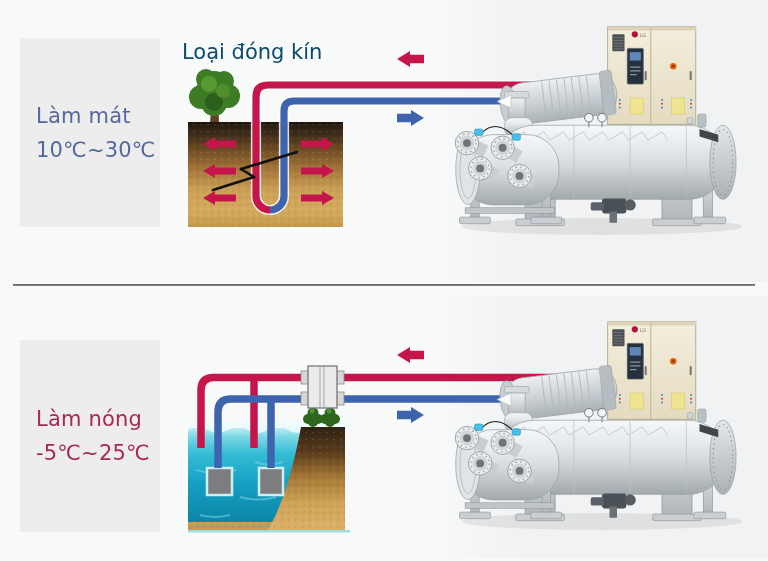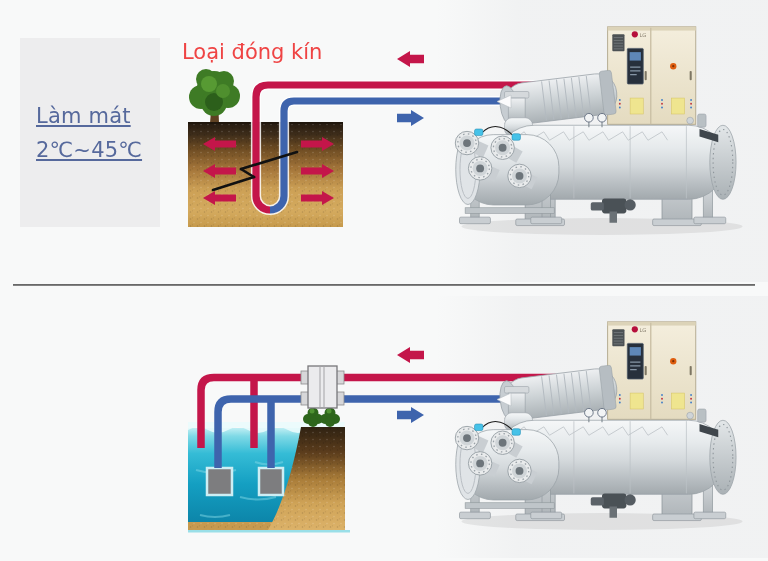--- a/index.html
+++ b/index.html
@@ -4,25 +4,25 @@
 <style>
   html,body{margin:0;padding:0;}
   body{font-family:"DejaVu Sans","Liberation Sans",sans-serif;background:#e9e9e9;}
   .page{position:relative;width:768px;height:561px;background:#f8f9f9;overflow:hidden;}
   .section{position:absolute;left:0;width:768px;}
   .section-top{top:0;height:285px;}
   .section-bottom{top:290px;height:271px;}
   .scene{position:absolute;left:0;top:0;display:block;}
   .mode-box{position:absolute;left:20px;width:140px;background:#ededee;display:flex;flex-direction:column;justify-content:center;padding-left:16px;box-sizing:border-box;}
   .mode-box .mode-name,.mode-box .mode-range{font-size:21px;line-height:34px;letter-spacing:.2px;}
-  .mode-cool{color:#56699c;text-decoration:underline;}
+  .mode-cool{color:#56699c;}
   .mode-heat{color:#a62a52;}
   .box-top{top:38px;height:189px;}
   .box-bottom{top:340px;height:192px;}
-  .diagram-title{position:absolute;left:182px;font-size:21px;color:#ef4444;text-align:right;}
+  .diagram-title{position:absolute;left:182px;font-size:21px;color:#0c4a6e;text-align:right;}
   .title-top{top:40px;}
   .divider{position:absolute;left:13px;top:284px;width:742px;height:2px;background:linear-gradient(#5c5c5c,#8f8f8f);}
   svg text{font-family:"DejaVu Sans","Liberation Sans",sans-serif;}
 </style>
 </head>
 <body>
 
 <svg width="0" height="0" style="position:absolute" aria-hidden="true">
   <defs>
     <linearGradient id="gShell" x1="0" y1="0" x2="0" y2="1">
@@ -262,21 +262,21 @@
 
       <use href="#arrBig" transform="translate(397,59)" fill="#c4164a"></use>
       <use href="#arrBig" transform="translate(424,118) scale(-1,1)" fill="#3e64ad"></use>
 
       <use href="#chiller" transform="translate(452,24) scale(0.9375)"></use>
       <path d="M497 101.5 L511 95 L511 108 Z" fill="#fbfbfc" stroke="#b9bfc4" stroke-width=".6"></path>
     </svg>
 
     <div class="mode-box box-top mode-cool">
       <div class="mode-name">Làm mát</div>
-      <div class="mode-range">2℃~45℃</div>
+      <div class="mode-range">10℃~30℃</div>
     </div>
     <div class="diagram-title title-top">Loại đóng kín</div>
   </section>
 
   <div class="divider"></div>
 
   <section class="section section-bottom">
     <svg class="scene" width="768" height="271" viewBox="0 290 768 271">
       <rect x="436" y="296" width="332" height="262" fill="url(#gPhoto)" opacity=".8"></rect>
 
@@ -330,15 +330,19 @@
         <path d="M320 366 V408 M324 366 V408" stroke="#a3a3a6" stroke-width="1"></path>
       </g>
 
       <use href="#arrBig" transform="translate(397,355)" fill="#c4164a"></use>
       <use href="#arrBig" transform="translate(424,415) scale(-1,1)" fill="#3e64ad"></use>
 
       <use href="#chiller" transform="translate(452,319) scale(0.9375)"></use>
       <path d="M497 399.5 L511 393 L511 406 Z" fill="#fbfbfc" stroke="#b9bfc4" stroke-width=".6"></path>
     </svg>
 
+    <div class="mode-box box-bottom mode-heat" style="top:50px;">
+      <div class="mode-name">Làm nóng</div>
+      <div class="mode-range">-5℃~25℃</div>
+    </div>
   </section>
 
 </div>
 
 </body></html>

